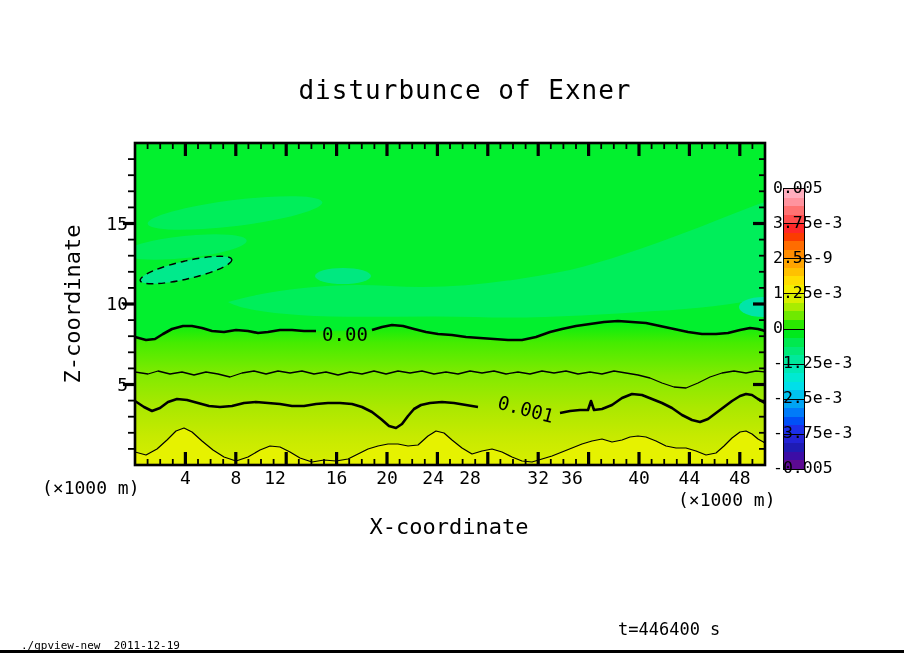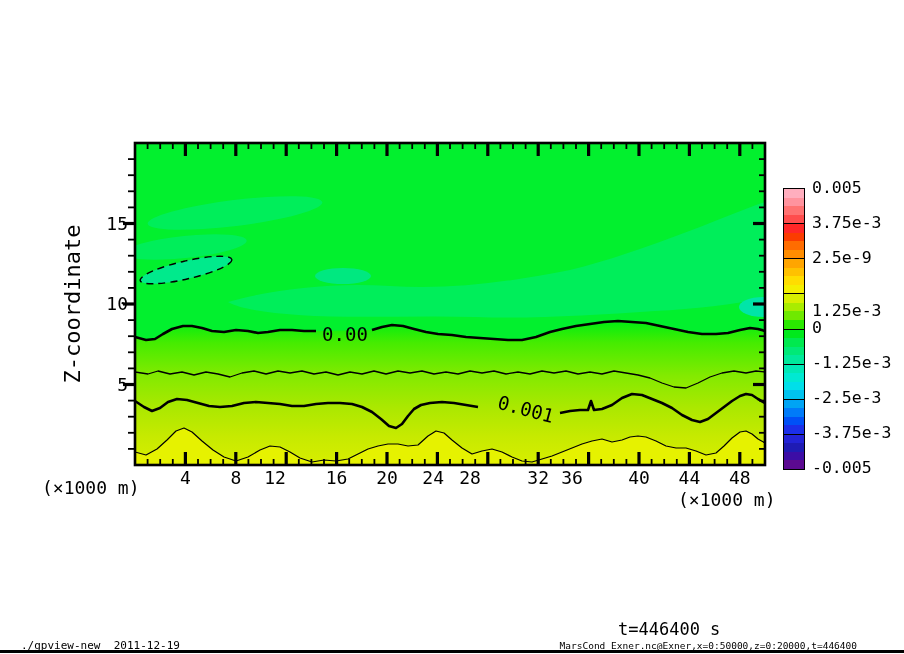--- a/index.html
+++ b/index.html
@@ -16,28 +16,29 @@
   #contour-interval-note{left:452px;top:560px;transform:translateX(-50%);font-size:17.5px;white-space:nowrap;}
   #time-stamp{left:618px;top:591px;font-size:17px;white-space:pre;margin-top:28px;}
   #footer-command{left:21px;top:639px;font-size:11px;white-space:pre;}
   #footer-dataset{right:47px;top:640px;font-size:9.5px;white-space:pre;}
   #bottom-border-line{left:0;top:650px;width:904px;height:2.5px;background:#000;}
   .xtick-label{position:absolute;width:44px;top:467px;text-align:center;font-size:18px;}
   .ztick-label{position:absolute;width:42px;text-align:right;font-size:18px;}
   #colorbar{position:absolute;left:783px;top:188px;width:20px;height:280px;border:1.6px solid #000;display:flex;flex-direction:column;}
   .cb-seg{flex:1;display:flex;flex-direction:column;}
   .cb-cell{flex:1;}
-  .cb-label{position:absolute;left:812px;height:20px;line-height:20px;font-size:16.5px;white-space:pre;}
+  .cb-label{position:absolute;left:773px;height:20px;line-height:20px;font-size:16.5px;white-space:pre;}
   svg text{font-family:"DejaVu Sans Mono","Liberation Mono",monospace;}
 </style>
 </head>
 <body>
 
 <div id="canvas">
 
+  <div class="abs" id="chart-title">disturbunce of Exner</div>
 
   <svg id="plot-svg" width="904" height="654" viewBox="0 0 904 654" style="position:absolute;left:0;top:0;">
     <defs>
       <clipPath id="plotClip">
           <rect x="135" y="143" width="630" height="322"></rect>
         </clipPath>
       <linearGradient id="gradLower" x1="0" y1="0" x2="0" y2="1">
         <stop offset="0" stop-color="#00ee12"></stop>
         <stop offset="0.15" stop-color="#45ec00"></stop>
         <stop offset="0.38" stop-color="#83ea00"></stop>
@@ -206,20 +207,21 @@
         <line x1="135" y1="191.3" x2="128" y2="191.3" stroke-width="1.8"></line>
         <line x1="765" y1="191.3" x2="759" y2="191.3" stroke-width="1.8"></line>
         <line x1="135" y1="175.2" x2="128" y2="175.2" stroke-width="1.8"></line>
         <line x1="765" y1="175.2" x2="759" y2="175.2" stroke-width="1.8"></line>
         <line x1="135" y1="159.10000000000002" x2="128" y2="159.10000000000002" stroke-width="1.8"></line>
         <line x1="765" y1="159.10000000000002" x2="759" y2="159.10000000000002" stroke-width="1.8"></line>
       </g>
   </svg>
 
   <div class="abs" id="y-axis-label">Z-coordinate</div>
+  <div class="abs" id="x-axis-label">X-coordinate</div>
   <div class="abs" id="y-axis-unit">(×1000 m)</div>
   <div class="abs" id="x-axis-unit">(×1000 m)</div>
   <div class="abs" id="time-stamp">t=446400 s</div>
 
   <div id="x-tick-labels">
       <div class="xtick-label" style="left: 163.4px;">4</div>
       <div class="xtick-label" style="left: 213.8px;">8</div>
       <div class="xtick-label" style="left: 253px;">12</div>
       <div class="xtick-label" style="left: 314.6px;">16</div>
       <div class="xtick-label" style="left: 365px;">20</div>
@@ -284,24 +286,23 @@
         <div class="cb-cell" style="background: rgb(35, 35, 214);"></div>
         <div class="cb-cell" style="background: rgb(31, 27, 180);"></div>
         <div class="cb-cell" style="background: rgb(60, 13, 166);"></div>
         <div class="cb-cell" style="background: rgb(92, 10, 145);"></div>
       </div>
     </div>
   <div id="colorbar-labels">
       <div class="cb-label" style="top: 178px;">0.005</div>
       <div class="cb-label" style="top: 213px;">3.75e-3</div>
       <div class="cb-label" style="top: 248px;">2.5e-9</div>
-      <div class="cb-label" style="top: 283px; margin-top: 18px;">1.25e-3</div>
+      <div class="cb-label" style="top: 283px;">1.25e-3</div>
       <div class="cb-label" style="top: 318px;">0</div>
       <div class="cb-label" style="top: 353px;">-1.25e-3</div>
       <div class="cb-label" style="top: 388px;">-2.5e-3</div>
       <div class="cb-label" style="top: 423px;">-3.75e-3</div>
       <div class="cb-label" style="top: 458px;">-0.005</div>
     </div>
 
   <div class="abs" id="footer-command">./gpview-new  2011-12-19</div>
-  <div class="abs" id="footer-dataset">MarsCond_Exner.nc@Exner,x=0:50000,z=0:20000,t=446400</div>
   <div class="abs" id="bottom-border-line"></div>
 </div>
 
 </body></html>

